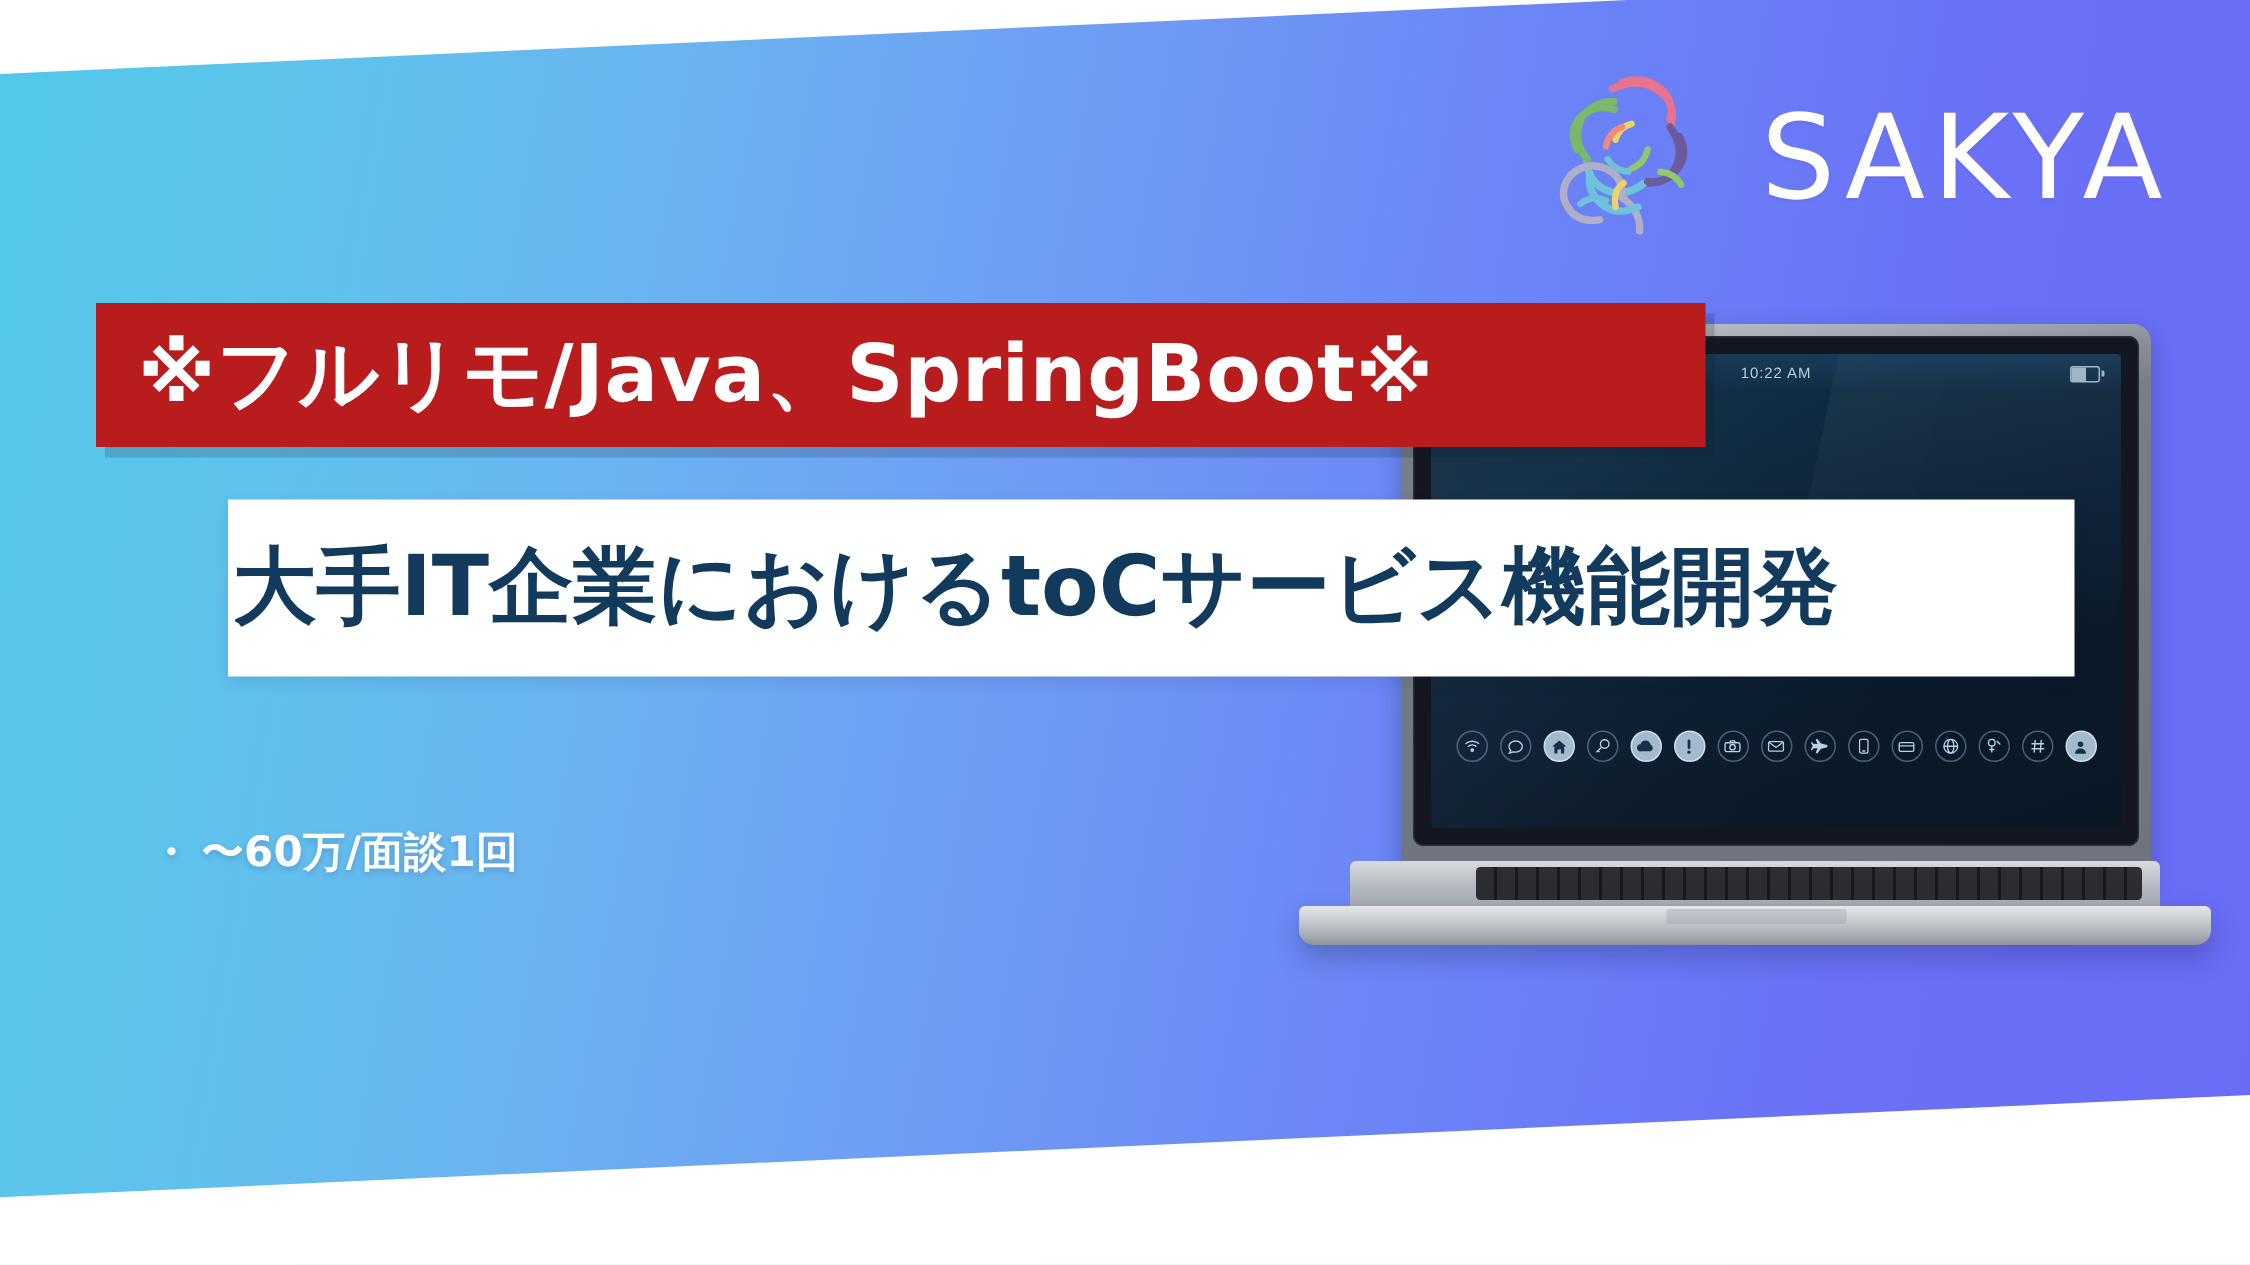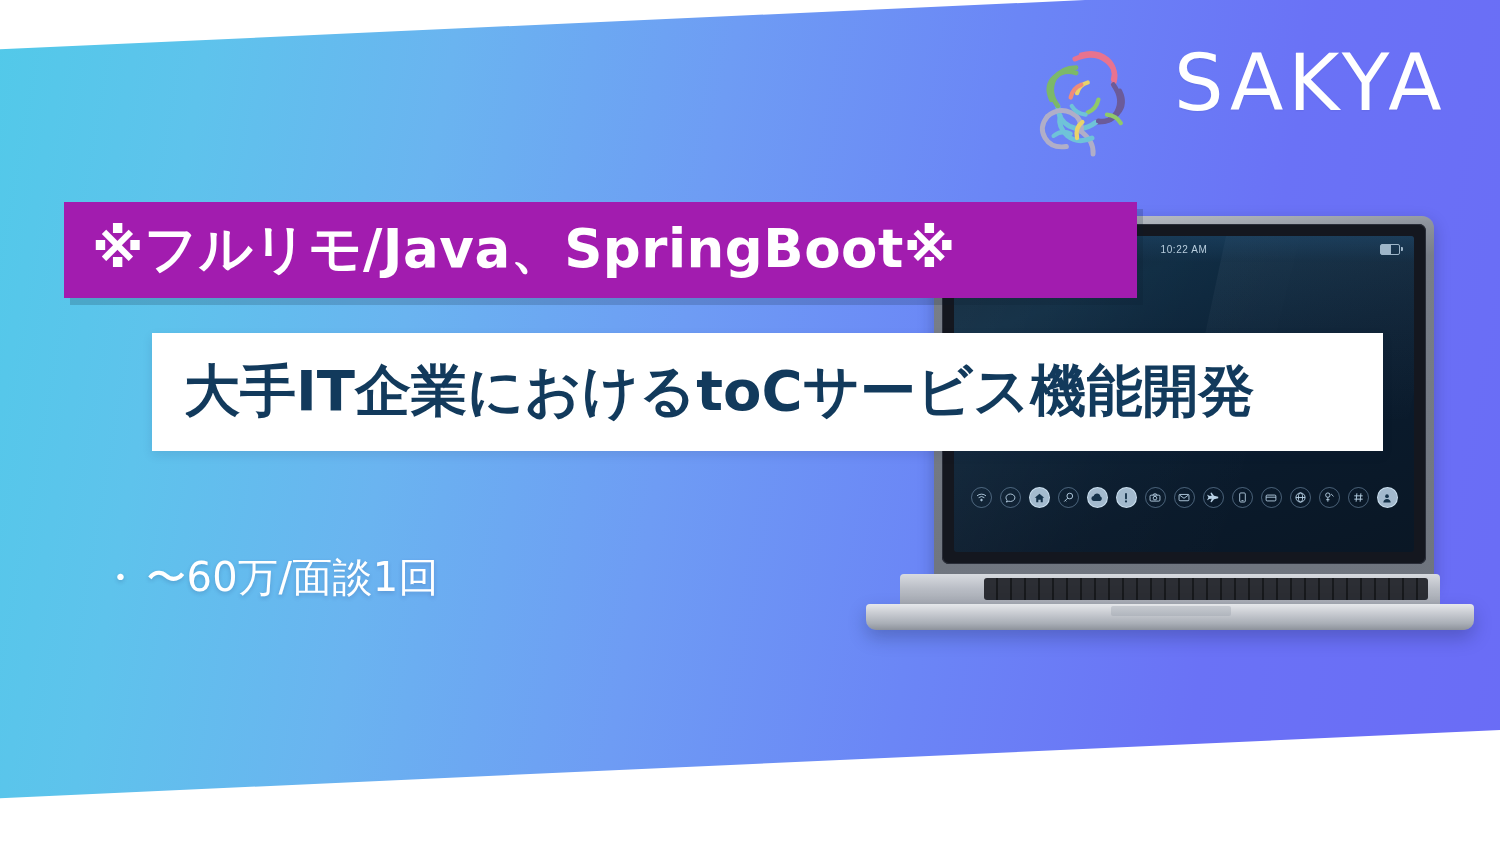--- a/index.html
+++ b/index.html
@@ -17,21 +17,21 @@
     position:absolute;left:-20px;top:-130px;width:1560px;height:180px;
     background:#ffffff;transform:rotate(-2.6deg);transform-origin:0 0;
   }
   
   .wedge-bottom{
     position:absolute;left:-40px;top:800px;width:1600px;height:200px;
     background:#ffffff;transform:rotate(-2.6deg);transform-origin:0 0;
   }
 
   
-  .logo{position:absolute;left:1028px;top:44px;display:flex;gap:18px;}
+  .logo{position:absolute;left:1028px;top:44px;display:flex;align-items:center;gap:18px;}
   .logo-mark{width:128px;height:124px;display:block;}
   .logo-word{
     color:#ffffff;font-size:78px;letter-spacing:5px;line-height:1;
     font-family:"DejaVu Sans","Liberation Sans",sans-serif;font-weight:400;
     text-shadow:0 1px 2px rgba(0,0,0,.06);
   }
 
   
   .laptop{position:absolute;left:866px;top:216px;width:608px;height:420px;}
   .lid{
@@ -127,46 +127,46 @@
     box-shadow:0 8px 18px rgba(20,26,60,.26);
   }
   .trackpad{
     position:absolute;left:245px;top:32px;width:120px;height:10px;
     background:linear-gradient(180deg,#c6cad0,#b0b5bd);border-radius:2px;
   }
 
   
   .banner-dark{
     position:absolute;left:64px;top:202px;width:1073px;height:96px;
-    background:#a21caf;
+    background:#b91c1c;
     display:flex;align-items:center;
     box-shadow:6px 7px 0 rgba(10,26,44,.18);
   }
   .banner-dark-text{
     color:#ffffff;font-size:53px;font-weight:700;letter-spacing:.5px;
     margin-left:28px;white-space:nowrap;
     font-family:"DejaVu Sans","Liberation Sans",sans-serif;
   }
 
   
   .banner-white{
     position:absolute;left:152px;top:333px;width:1231px;height:118px;
     background:#ffffff;display:flex;align-items:center;
     box-shadow:0 4px 10px rgba(20,30,70,.10);
   }
   .banner-white-text{
     color:#123a5c;font-size:56px;font-weight:700;letter-spacing:0px;
-    margin-left:32px;white-space:nowrap;
+    margin-left:3px;white-space:nowrap;
     font-family:"DejaVu Sans","Liberation Sans",sans-serif;
   }
 
   
   .bullets{position:absolute;left:100px;top:548px;width:840px;}
   .bullet{
-    color:#ffffff;font-size:40px;font-weight:400;line-height:1.45;
+    color:#ffffff;font-size:28px;font-weight:700;line-height:1.45;
     white-space:nowrap;letter-spacing:.3px;
     text-shadow:0 2px 4px rgba(30,40,100,.20);
     font-family:"DejaVu Sans","Liberation Sans",sans-serif;
   }
   .bullet .dot{margin-right:6px;}
 </style>
 </head>
 <body>
 
 <div class="stage">

